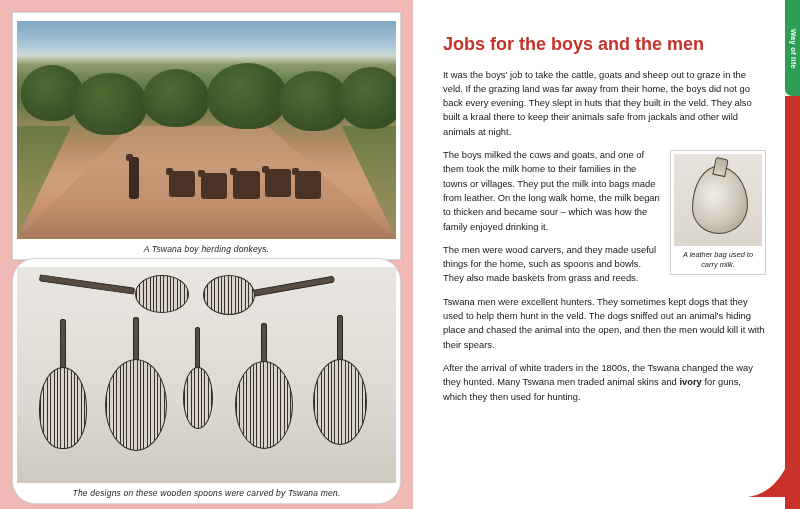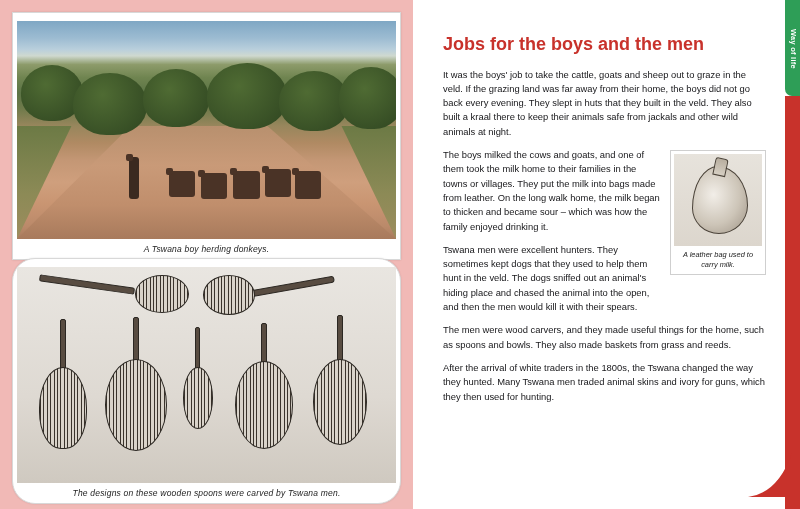--- a/index.html
+++ b/index.html
@@ -102,21 +102,21 @@
     margin: 10px 0 12px 0;
     line-height: 1.2;
   }
   .body-text p {
     font-size: 9.4px;
     line-height: 1.52;
     color: #17171a;
     margin: 0 0 9px 0;
     text-align: left;
   }
-  .body-text b { font-weight: normal; }
+  .body-text b { font-weight: bold; }
   .inset-figure {
     float: right;
     width: 96px;
     margin: 2px 0 12px 10px;
     background:#ffffff;
     border:1px solid #cfcfcf;
     padding:3px 3px 0 3px;
   }
   .inset-photo {
     height: 92px;
@@ -249,22 +249,22 @@
 
       <div class="inset-figure">
         <div class="inset-photo">
           <div class="bagshape"></div>
           <div class="bagneck"></div>
         </div>
         <div class="inset-caption">A leather bag used to carry milk.</div>
       </div>
 
       <p>The boys milked the cows and goats, and one of them took the milk home to their families in the towns or villages.  They put the milk into bags made from leather.  On the long walk home, the milk began to thicken and became sour – which was how the family enjoyed drinking it.</p>
+      <p>The men were wood carvers, and they made useful things for the home, such as spoons and bowls.  They also made baskets from grass and reeds.</p>
       <p>Tswana men were excellent hunters.  They sometimes kept dogs that they used to help them hunt in the veld.  The dogs sniffed out an animal's hiding place and chased the animal into the open, and then the men would kill it with their spears.</p>
-      <p>The men were wood carvers, and they made useful things for the home, such as spoons and bowls.  They also made baskets from grass and reeds.</p>
 
       <p>
         <span>After the arrival of white traders in the 1800s, the Tswana changed the way they hunted.  Many Tswana men traded animal skins and </span><b>ivory</b><span> for guns, which they then used for hunting.</span>
       </p>
 
     </div>
 
     <div class="edge">
       <div class="edge-red"></div>
       <div class="edge-green">

